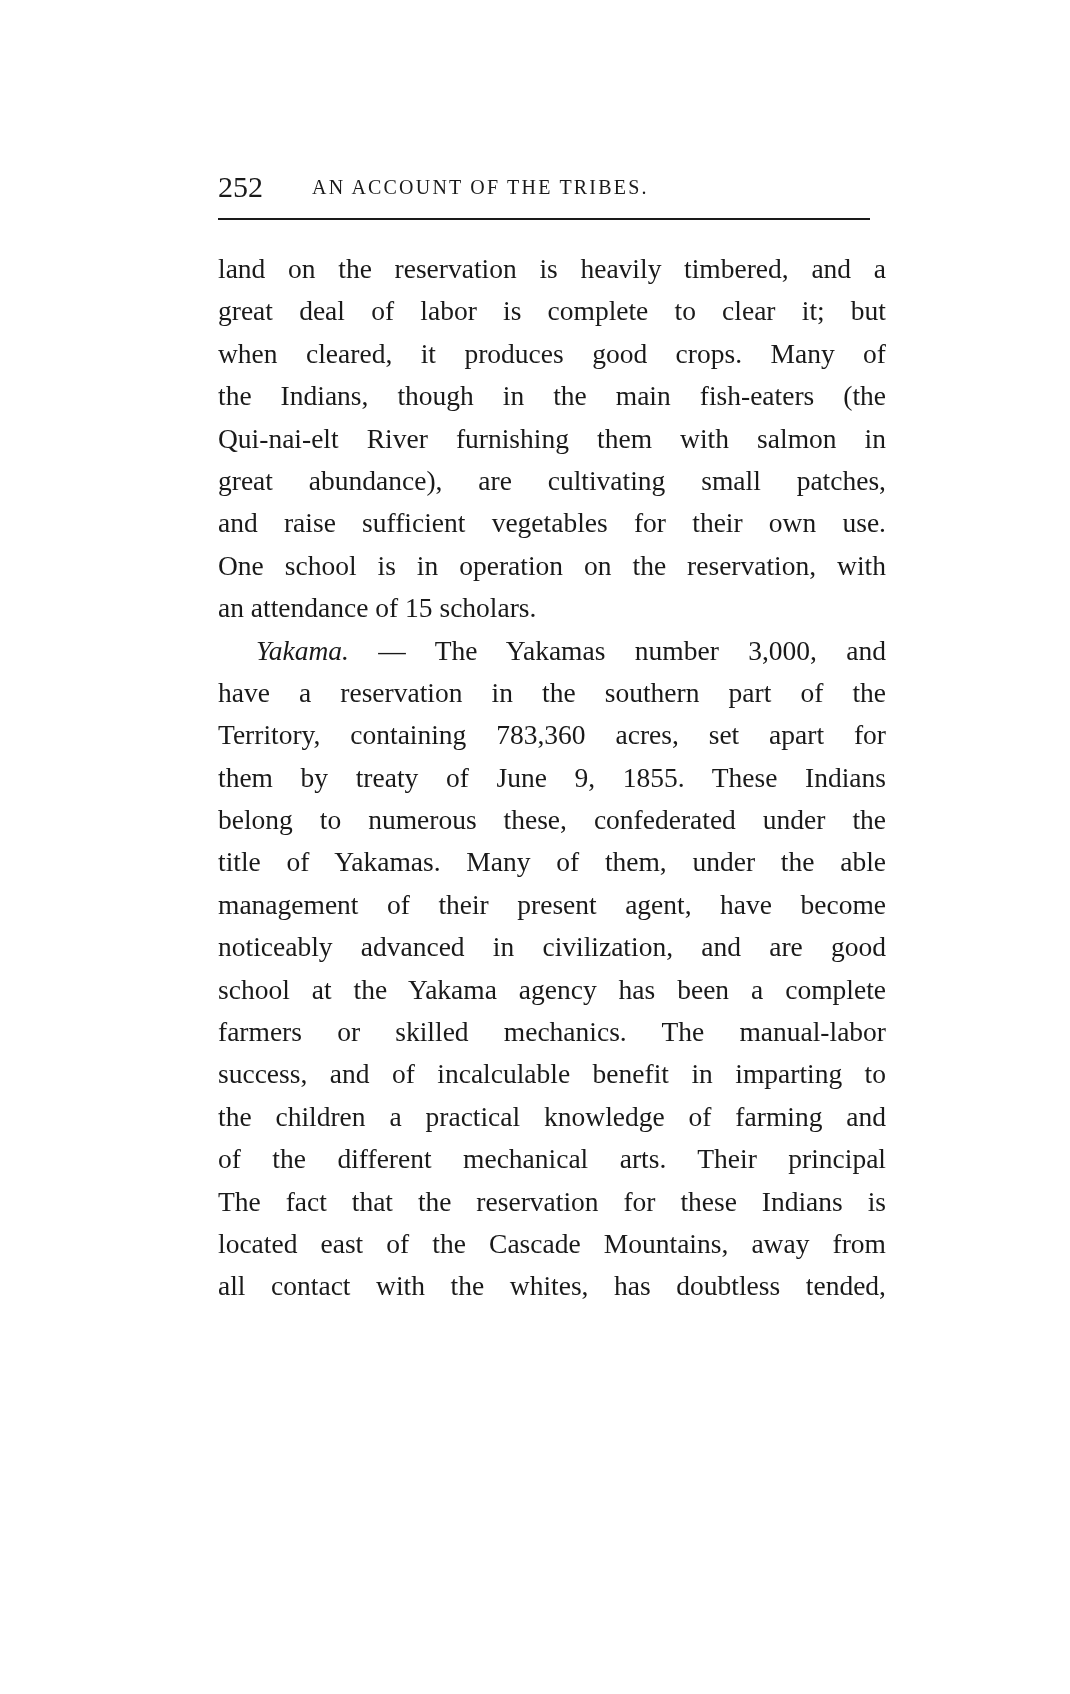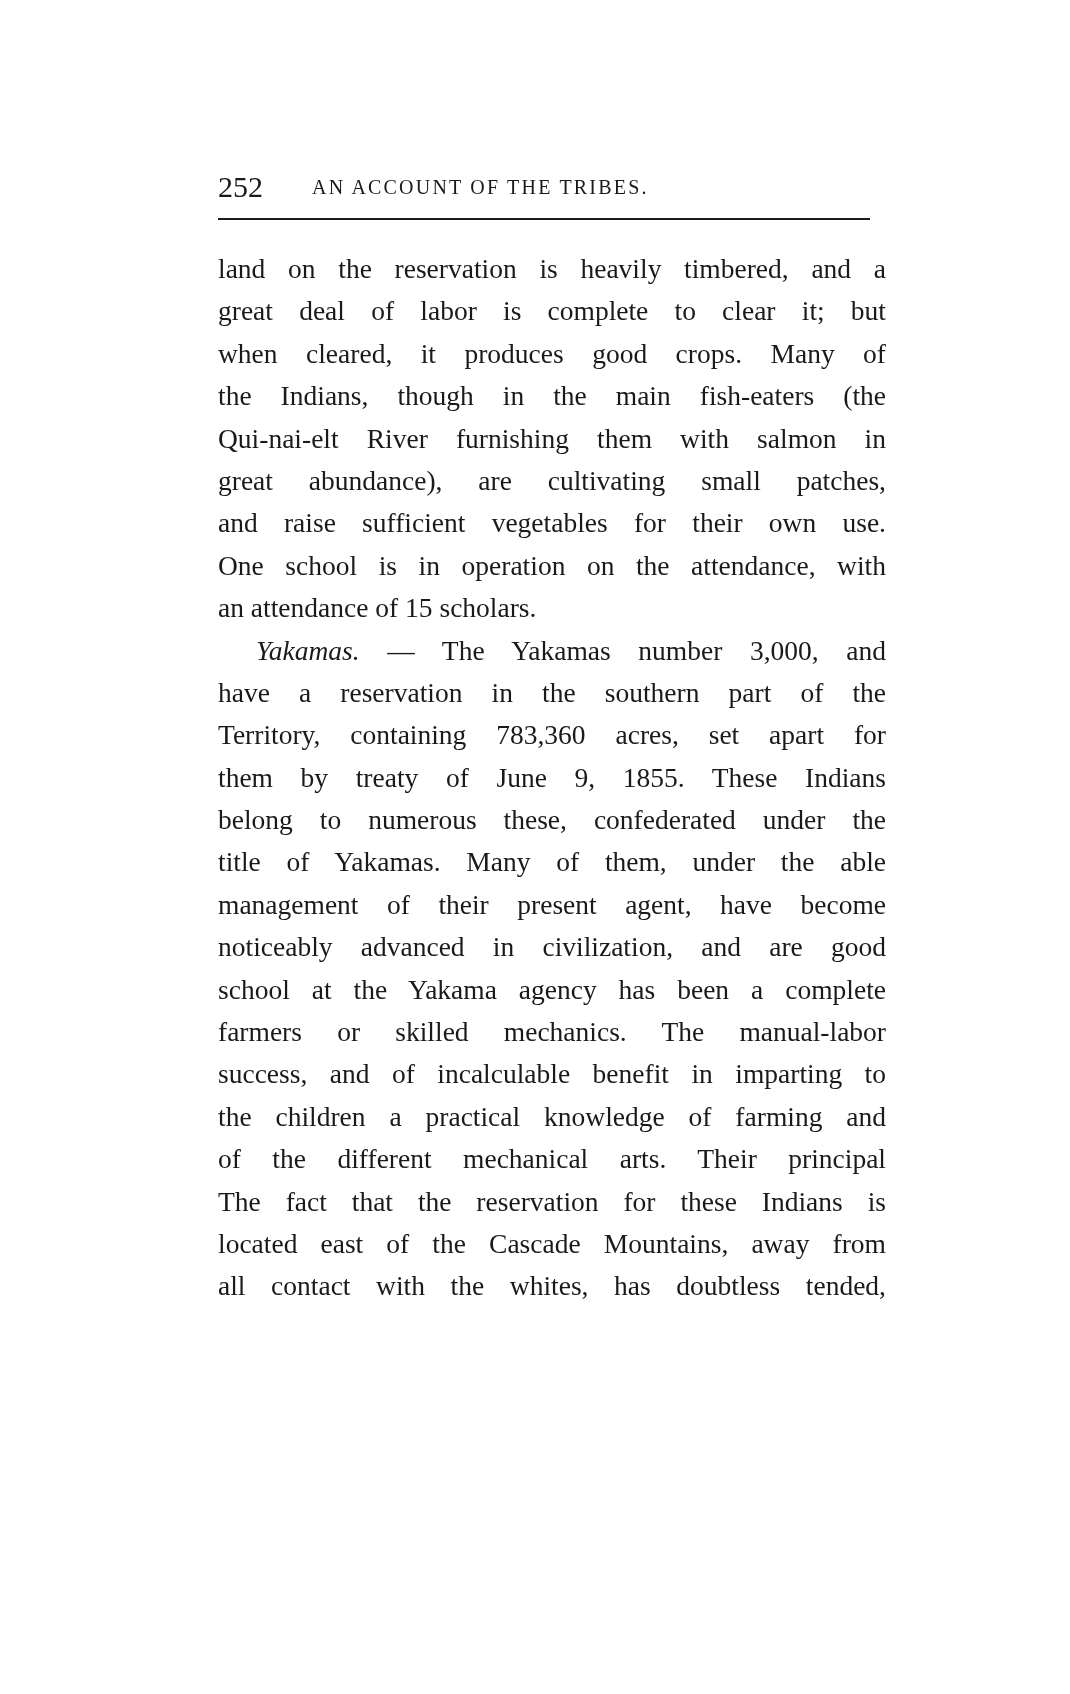--- a/index.html
+++ b/index.html
@@ -87,25 +87,25 @@
 
   <div class="body-text">
     <div>
       <span class="line">land on the reservation is heavily timbered, and a</span>
       <span class="line">great deal of labor is complete to clear it; but</span>
       <span class="line">when cleared, it produces good crops. Many of</span>
       <span class="line">the Indians, though in the main fish-eaters (the</span>
       <span class="line">Qui-nai-elt River furnishing them with salmon in</span>
       <span class="line">great abundance), are cultivating small patches,</span>
       <span class="line">and raise sufficient vegetables for their own use.</span>
-      <span class="line">One school is in operation on the attendance, with</span>
+      <span class="line">One school is in operation on the reservation, with</span>
       <span class="line last">an attendance of 15 scholars.</span>
     </div>
     <div>
-      <span class="line indent"><span class="italic">Yakamas.</span><span> — The Yakamas number 3,000, and</span></span>
+      <span class="line indent"><span class="italic">Yakama.</span><span> — The Yakamas number 3,000, and</span></span>
       <span class="line">have a reservation in the southern part of the</span>
       <span class="line">Territory, containing 783,360 acres, set apart for</span>
       <span class="line">them by treaty of June 9, 1855. These Indians</span>
       <span class="line">belong to numerous these, confederated under the</span>
       <span class="line">title of Yakamas. Many of them, under the able</span>
       <span class="line">management of their present agent, have become</span>
       <span class="line">noticeably advanced in civilization, and are good</span>
       <span class="line">school at the Yakama agency has been a complete</span>
       <span class="line">farmers or skilled mechanics. The manual-labor</span>
       <span class="line">success, and of incalculable benefit in imparting to</span>

